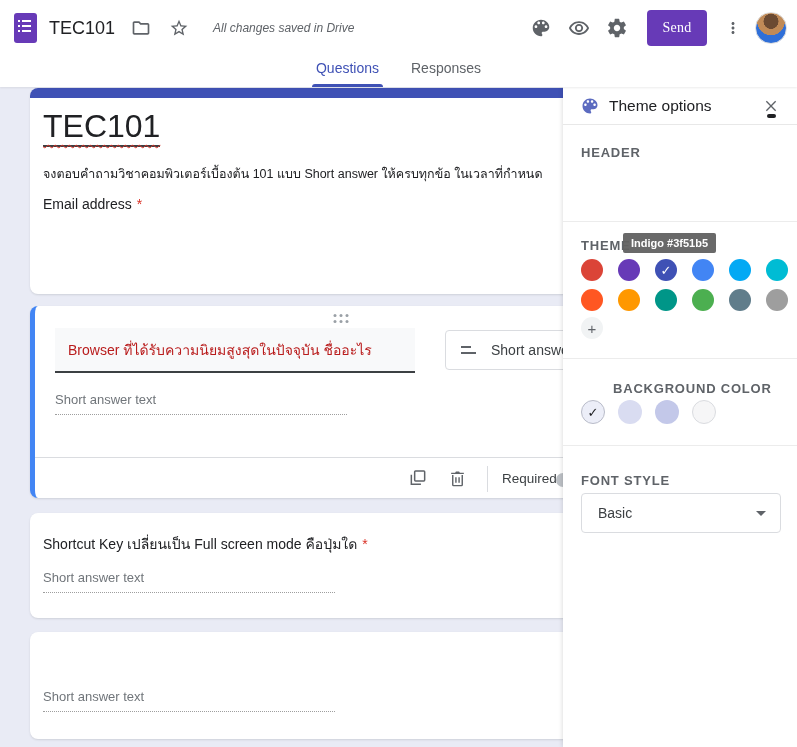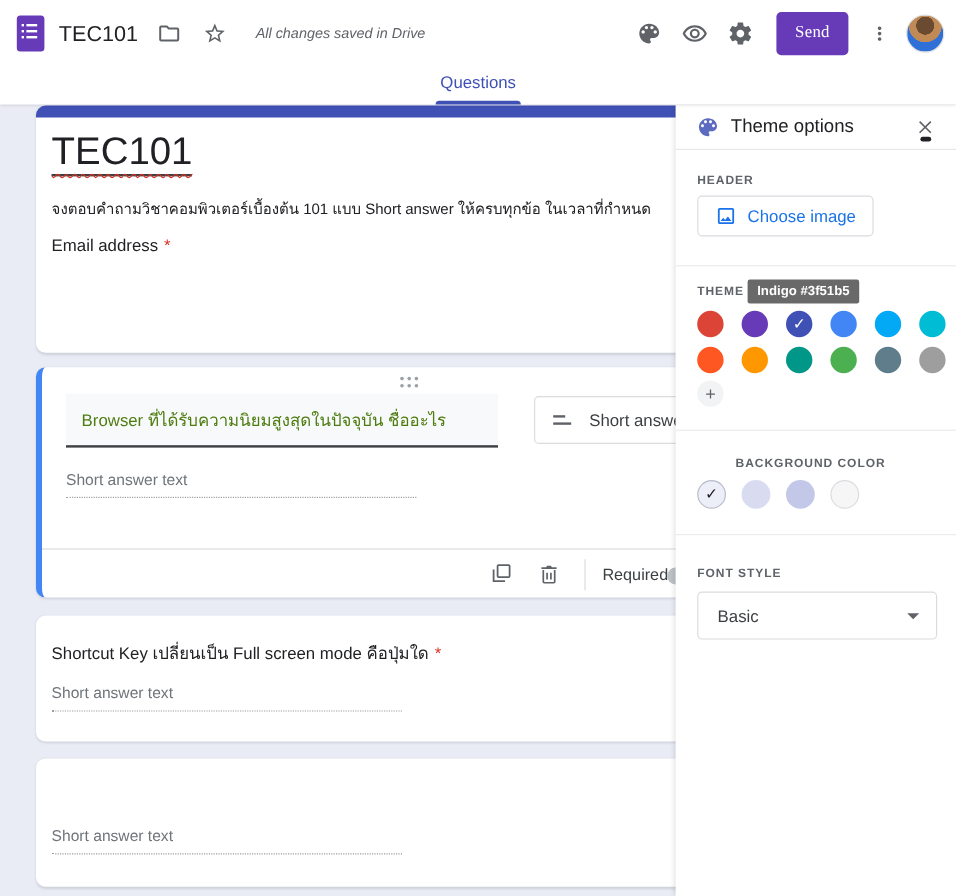--- a/index.html
+++ b/index.html
@@ -43,21 +43,21 @@
   .email-label { position:absolute; left:13px; top:108px; font-size:14px; color:#202124; }
   .req-star { color:#d93025; margin-left:5px; }
   .email-ph { position:absolute; left:13px; top:139px; width:273px; font-size:13px; color:#757575; padding-bottom:7px; border-bottom:1px dotted #9e9e9e; }
   .email-notice { position:absolute; left:13px; top:178px; font-size:13px; color:#3c4043; }
   .change-link { color:#1a73e8; margin-left:8px; cursor:pointer; }
 
   
   .active-card { top:219px; height:192px; border-left:5px solid #4285f4; }
   .drag-dots { position:absolute; top:8px; left:50%; transform:translateX(-50%); display:grid; grid-template-columns:repeat(3,3px); gap:3px; cursor:grab; }
   .drag-dots i { width:3px; height:3px; background:#9aa0a6; border-radius:50%; }
-  .q-input { position:absolute; left:20px; top:22px; width:360px; height:45px; background:#f8f9fa; border-bottom:2px solid #3c4043; display:flex; align-items:center; padding-left:13px; font-size:14px; color:#4d7c0f; cursor:text; }
+  .q-input { position:absolute; left:20px; top:22px; width:360px; height:45px; background:#f8f9fa; border-bottom:2px solid #3c4043; display:flex; align-items:center; padding-left:13px; font-size:14px; color:#b91c1c; cursor:text; }
   .type-select { position:absolute; left:410px; top:24px; width:206px; height:40px; border:1px solid #dadce0; border-radius:4px; background:#fff; display:flex; align-items:center; cursor:pointer; }
   .sa-icon { margin-left:15px; display:flex; flex-direction:column; gap:4px; }
   .sa-icon i { display:block; height:2px; background:#5f6368; }
   .sa-icon .l1 { width:10px; } .sa-icon .l2 { width:15px; }
   .type-label { margin-left:15px; font-size:14px; color:#3c4043; }
   .answer-ph { position:absolute; left:20px; top:86px; width:292px; font-size:13px; color:#70757a; padding-bottom:7px; border-bottom:1px dotted #9e9e9e; }
   .card-toolbar { position:absolute; left:0; right:0; top:151px; height:41px; border-top:1px solid #dadce0; }
   .tb-icon { position:absolute; top:9px; width:22px; height:22px; color:#5f6368; cursor:pointer; display:flex; align-items:center; justify-content:center; }
   .tb-dup { left:372px; } .tb-del { left:411px; }
   .tb-vdiv { position:absolute; left:452px; top:8px; width:1px; height:26px; background:#dadce0; }
@@ -70,21 +70,21 @@
   .q-text { position:absolute; left:13px; top:20px; font-size:14px; color:#202124; }
   .q-answer { position:absolute; left:13px; top:57px; width:292px; font-size:13px; color:#70757a; padding-bottom:7px; border-bottom:1px dotted #9e9e9e; }
 
   
   .panel { position:absolute; right:0; top:0; width:234px; height:660px; background:#fff; box-shadow:-1px 0 4px rgba(0,0,0,.12); z-index:20; }
   .p-header { position:absolute; top:0; left:0; right:0; height:38px; border-bottom:1px solid #e8e8e8; }
   .p-palette { position:absolute; left:17px; top:9px; color:#5c6bc0; }
   .p-title { position:absolute; left:46px; top:10px; font-size:15.5px; color:#202124; }
   .p-close { position:absolute; right:14px; top:7px; width:24px; height:24px; color:#5f6368; display:flex; align-items:center; justify-content:center; cursor:pointer; }
   .scroll-hint { position:absolute; right:21px; top:27px; width:9px; height:4px; background:#202124; border-radius:2px; }
-  .sec-label { position:absolute; left:18px; font-size:10px; font-weight:bold; letter-spacing:.8px; color:#5f6368;text-align:center; }
+  .sec-label { position:absolute; left:18px; font-size:13px; font-weight:bold; letter-spacing:.8px; color:#5f6368;text-align:center; }
   .lbl-header { top:58px; } .lbl-theme { top:151px; } .lbl-bg { top:294px;padding-left:32px; } .lbl-font { top:386px; }
   .choose-img { position:absolute; left:18px; top:76px; height:34px; padding:0 14px; display:flex; align-items:center; gap:9px; border:1px solid #dadce0; border-radius:4px; background:#fff; color:#1a73e8; font-size:14px; font-family:inherit; cursor:pointer; }
   .p-div { position:absolute; left:0; right:0; height:1px; background:#ececec; }
   .div1 { top:134px; } .div2 { top:271px; } .div3 { top:358px; }
   .tooltip { position:absolute; left:60px; top:146px; background:rgba(97,97,97,.95); color:#fff; font-size:11px; font-weight:bold; padding:4px 8px; border-radius:2px; white-space:nowrap; z-index:5; }
   .swatch-grid { position:absolute; left:18px; top:172px; display:grid; grid-template-columns:repeat(6,22px); grid-auto-rows:22px; column-gap:15px; row-gap:8px; }
   .swatch { width:22px; height:22px; border-radius:50%; cursor:pointer; display:flex; align-items:center; justify-content:center; }
   .swatch .chk { color:#fff; font-size:13px; font-weight:bold; }
   .add-color { position:absolute; left:18px; top:230px; width:22px; height:22px; border-radius:50%; background:#f1f3f4; color:#5f6368; font-size:15px; display:flex; align-items:center; justify-content:center; cursor:pointer; }
   .bg-grid { position:absolute; left:18px; top:313px; display:flex; gap:13px; }
@@ -150,20 +150,21 @@
         <svg width="18" height="18" viewBox="0 0 24 24" fill="currentColor">
             <path d="M12 8c1.1 0 2-.9 2-2s-.9-2-2-2-2 .9-2 2 .9 2 2 2zm0 2c-1.1 0-2 .9-2 2s.9 2 2 2 2-.9 2-2-.9-2-2-2zm0 6c-1.1 0-2 .9-2 2s.9 2 2 2 2-.9 2-2-.9-2-2-2z"></path>
           </svg>
       </span>
       <span class="avatar"></span>
     </div>
   </header>
 
   <nav class="tabbar">
     <div class="tab active">Questions</div>
+    <div class="tab">Responses</div>
   </nav>
 
   <main class="main">
 
     <section class="card header-card">
       <div class="accent-bar"></div>
       <h1 class="form-title">TEC101</h1>
       <p class="form-desc">จงตอบคำถามวิชาคอมพิวเตอร์เบื้องต้น 101 แบบ Short answer ให้ครบทุกข้อ ในเวลาที่กำหนด</p>
       <div class="email-label"><span>Email address</span><span class="req-star">*</span></div>
     </section>
@@ -225,28 +226,20 @@
         <span class="p-title">Theme options</span>
         <span class="p-close">
           <svg width="16" height="16" viewBox="0 0 24 24" fill="none" stroke="currentColor" stroke-width="2">
               <path d="M5 5l14 14M19 5L5 19"></path>
             </svg>
         </span>
       </div>
       <span class="scroll-hint"></span>
 
       <div class="sec-label lbl-header">HEADER</div>
-      <button class="choose-img">
-        <span>
-          <svg width="18" height="18" viewBox="0 0 24 24" fill="#1a73e8">
-              <path d="M19 3H5c-1.1 0-2 .9-2 2v14c0 1.1.9 2 2 2h14c1.1 0 2-.9 2-2V5c0-1.1-.9-2-2-2zm0 16H5V5h14v14zM8.9 13.98l2.1 2.53 3.1-3.99L18 17.5H6l2.9-3.52z"></path>
-            </svg>
-        </span>
-        <span>Choose image</span>
-      </button>
       <div class="p-div div1"></div>
 
       <div class="sec-label lbl-theme">THEME</div>
       <div class="tooltip">Indigo #3f51b5</div>
       <div class="swatch-grid">
         <span class="swatch" style="background: rgb(219, 68, 55);"></span>
         <span class="swatch" style="background: rgb(103, 58, 183);"></span>
         <span class="swatch" style="background: rgb(63, 81, 181);">
             <span class="chk">✓</span>
           </span>

